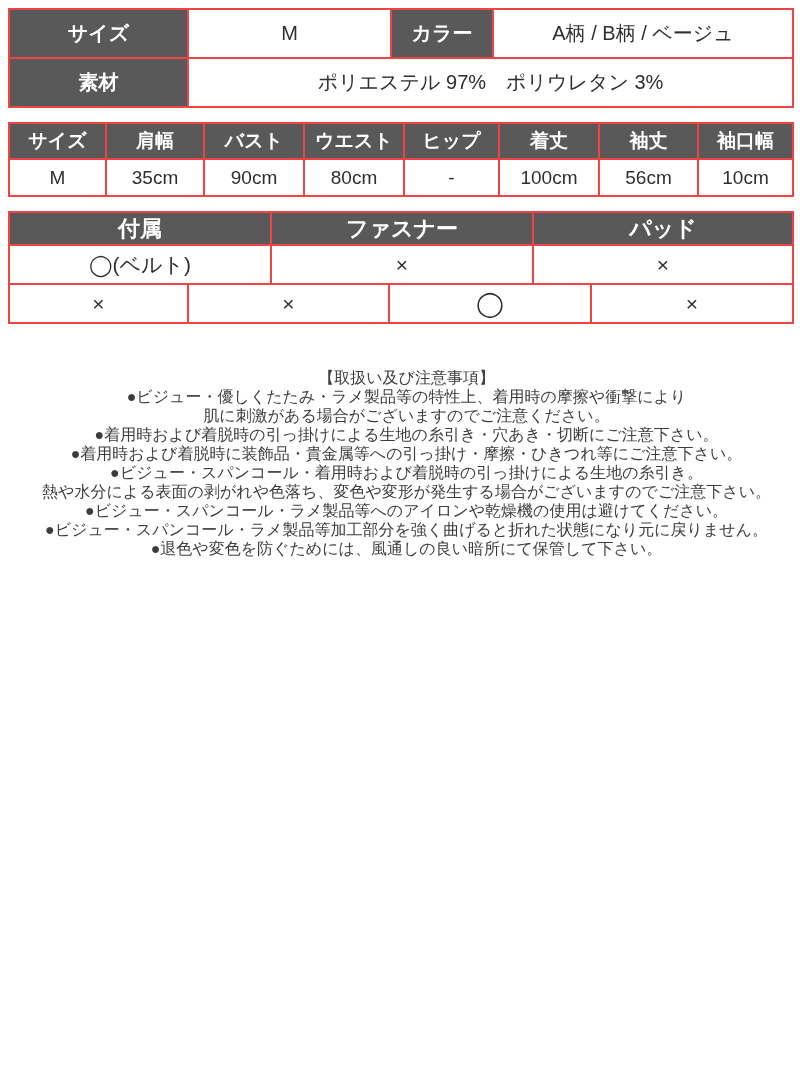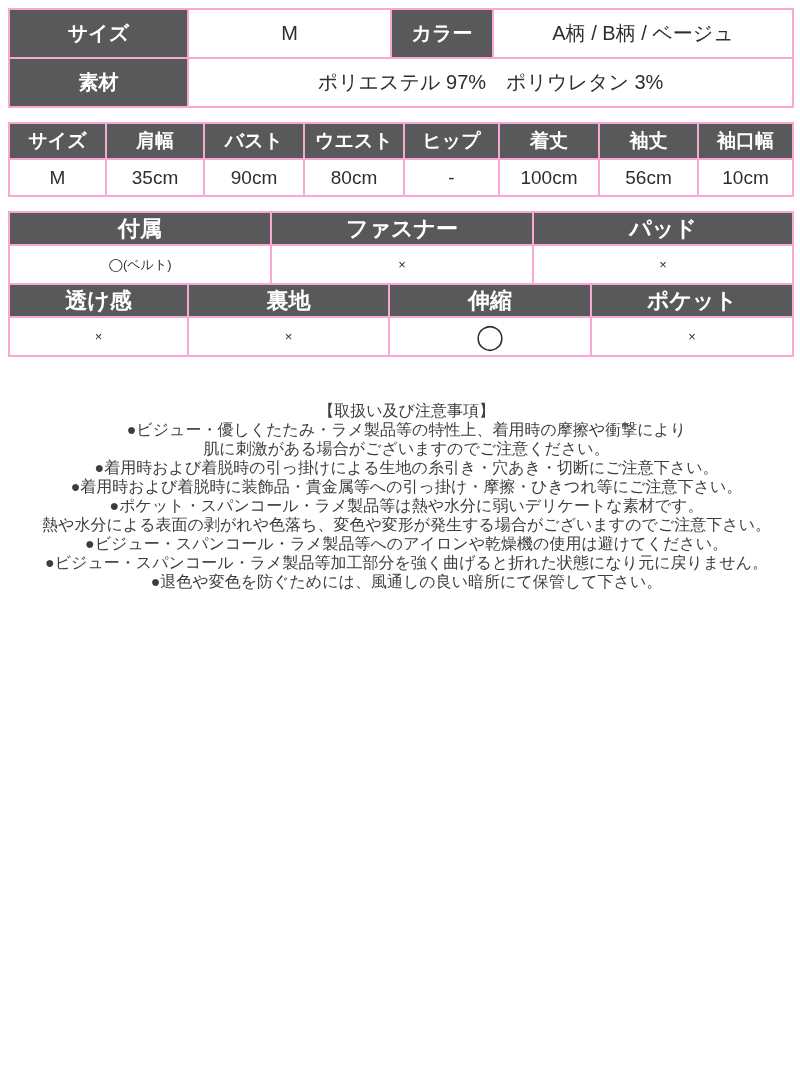--- a/index.html
+++ b/index.html
@@ -15,21 +15,21 @@
     background: #ffffff;
     overflow: hidden;
   }
   table.tbl {
     border-collapse: collapse;
     table-layout: fixed;
     width: 784px;
     margin-left: 8px;
   }
   table.tbl td {
-    border: 2px solid #f9a8d4;
+    border: 2px solid #ef4444;
     text-align: center;
     vertical-align: middle;
     overflow: hidden;
     padding: 0;
   }
   td.hd {
     background: #595959;
     color: #ffffff;
     font-weight: bold;
   }
@@ -43,21 +43,21 @@
   .t1 td { height: 47px; font-size: 20px; }
   .t1 td.pre { white-space: pre-wrap; margin-top: 28px; }
   
   .t2 { margin-top: 14px; }
   .t2 .rowhead td { height: 34px; font-size: 19px; }
   .t2 .rowval td { height: 35px; font-size: 19px; }
   
   .t3 { margin-top: 14px; }
   .t3b { margin-top: -2px; }
   .t3 .rowhead td, .t3b .rowhead td { height: 31px; font-size: 22px; }
-  .t3 .rowval td, .t3b .rowval td { height: 37px; font-size: 13px; }
+  .t3 .rowval td, .t3b .rowval td { height: 37px; font-size: 21px; }
   .t3b .rowval td.circle { font-size: 25px; }
   
   .notes {
     margin-top: 44px;
     margin-left: 33px;
     margin-right: 20px;
     color: #3d3d3d;
     font-size: 16px;
     line-height: 19px;
     text-align: center;
@@ -146,41 +146,35 @@
   </table>
 
   <table class="tbl t3b">
     <colgroup>
       <col style="width:179px">
         <col style="width:201px">
         <col style="width:202px">
         <col style="width:202px">
     </colgroup>
     <tbody>
-      <tr class="rowhead">
-        <td class="hd">透け感</td>
-        <td class="hd">裏地</td>
-        <td class="hd">伸縮</td>
-        <td class="hd">ポケット</td>
-      </tr>
       <tr class="rowval">
         <td class="val">×</td>
         <td class="val">×</td>
         <td class="val circle">◯</td>
         <td class="val">×</td>
       </tr>
     </tbody>
   </table>
 
   <div class="notes">
     <div>【取扱い及び注意事項】</div>
     <div>●ビジュー・優しくたたみ・ラメ製品等の特性上、着用時の摩擦や衝撃により</div>
     <div>肌に刺激がある場合がございますのでご注意ください。</div>
     <div>●着用時および着脱時の引っ掛けによる生地の糸引き・穴あき・切断にご注意下さい。</div>
     <div>●着用時および着脱時に装飾品・貴金属等への引っ掛け・摩擦・ひきつれ等にご注意下さい。</div>
-    <div>●ポケット・スパンコール・ラメ製品等は熱や水分に弱いデリケートな素材です。</div>
+    <div>●ビジュー・スパンコール・着用時および着脱時の引っ掛けによる生地の糸引き。</div>
     <div>熱や水分による表面の剥がれや色落ち、変色や変形が発生する場合がございますのでご注意下さい。</div>
     <div>●ビジュー・スパンコール・ラメ製品等へのアイロンや乾燥機の使用は避けてください。</div>
     <div>●ビジュー・スパンコール・ラメ製品等加工部分を強く曲げると折れた状態になり元に戻りません。</div>
     <div>●退色や変色を防ぐためには、風通しの良い暗所にて保管して下さい。</div>
   </div>
 
 </div>
 
 </body></html>

